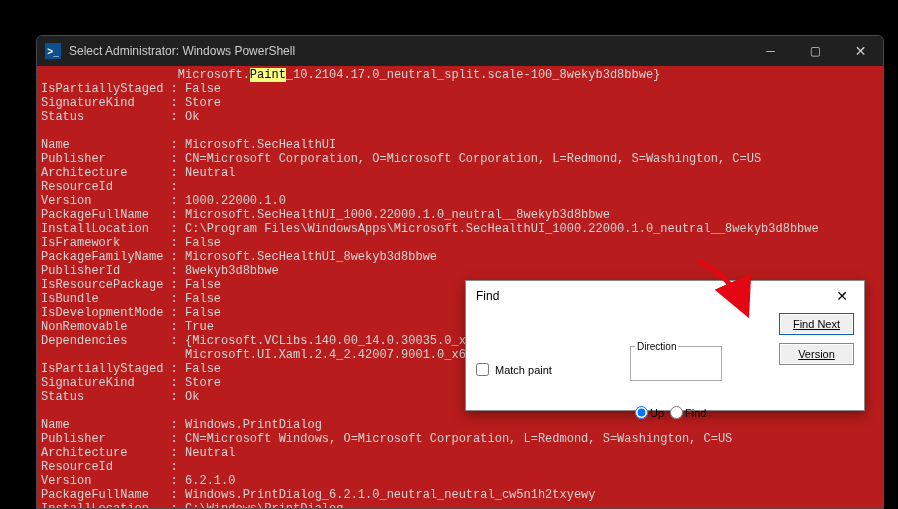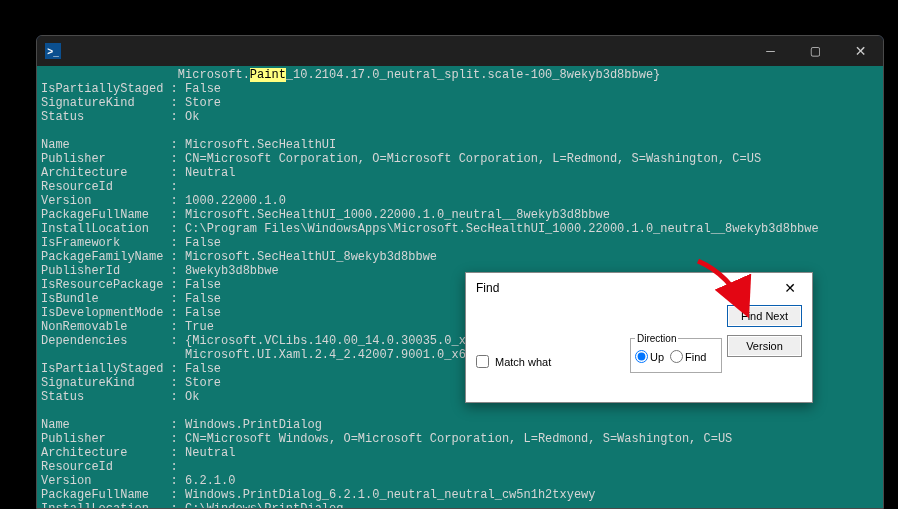--- a/index.html
+++ b/index.html
@@ -55,33 +55,33 @@
     font-size: 12px;
   }
   .win-btn.close { font-size: 14px; }
   .terminal {
     padding: 2px 4px 4px 4px;
     font-family: Consolas, "Courier New", monospace;
     font-size: 12px;
     line-height: 14px;
     color: #d6d6d6;
     white-space: pre;
-    background: #0f766e;
+    background: #b91c1c;
     height: calc(100% - 30px);
     overflow: hidden;
   }
   .hl {
     background: #ffff80;
     color: #000;
   }
   .dialog {
     position: absolute;
     left: 465px;
-    top: 272px;
-    width: 348px;
+    top: 280px;
+    width: 400px;
     height: 131px;
     background: #ffffff;
     border: 1px solid #888;
     box-shadow: 0 4px 12px rgba(0,0,0,0.4);
     font-size: 11px;
     color: #000;
   }
   .dialog-title {
     height: 30px;
     display: flex;
@@ -114,20 +114,21 @@
     font-family: inherit;
   }
   .btn-col {
     position: absolute;
     right: 10px;
     top: 2px;
     width: 75px;
     display: flex;
     flex-direction: column;
     gap: 8px;
+    text-decoration: underline;
   }
   .dlg-btn {
     height: 22px;
     border: 1px solid #888;
     background: #efefef;
     font-size: 11px;
     display: flex;
     align-items: center;
     justify-content: center;
     box-shadow: inset 0 0 0 1px #fff;
@@ -140,21 +141,21 @@
     left: 164px;
     top: 30px;
     width: 92px;
     height: 40px;
     border: 1px solid #aaa;
     font-size: 11px;
     padding: 6px 4px 2px 4px;
   }
   fieldset.direction legend { font-size: 10px; padding: 0 2px; }
   .radio-row { display: flex; gap: 6px; align-items: center; }
-  .radio-row label { display: flex; align-items: center; gap: 2px; }
+  .radio-row label { display: flex; align-items: center; gap: 2px; margin-top: 48px; }
   .matchcase-row {
     position: absolute;
     left: 10px;
     top: 52px;
     display: flex;
     align-items: center;
     gap: 6px;
   }
   .arrow {
     position: absolute;
@@ -167,20 +168,21 @@
   }
 </style>
 </head>
 <body>
 
 <div class="window">
   <div class="titlebar">
     <div class="title-icon">
         <span>&gt;_</span>
       </div>
+    <span>Select Administrator: Windows PowerShell</span>
     <div class="win-controls">
       <div class="win-btn">─</div>
       <div class="win-btn">▢</div>
       <div class="win-btn close">✕</div>
     </div>
   </div>
   <div class="terminal" id="terminal"><div>                   Microsoft.<span class="hl">Paint</span>_10.2104.17.0_neutral_split.scale-100_8wekyb3d8bbwe}</div><div>IsPartiallyStaged : False</div><div>SignatureKind     : Store</div><div>Status            : Ok</div><div>&nbsp;</div><div>Name              : Microsoft.SecHealthUI</div><div>Publisher         : CN=Microsoft Corporation, O=Microsoft Corporation, L=Redmond, S=Washington, C=US</div><div>Architecture      : Neutral</div><div>ResourceId        :</div><div>Version           : 1000.22000.1.0</div><div>PackageFullName   : Microsoft.SecHealthUI_1000.22000.1.0_neutral__8wekyb3d8bbwe</div><div>InstallLocation   : C:\Program Files\WindowsApps\Microsoft.SecHealthUI_1000.22000.1.0_neutral__8wekyb3d8bbwe</div><div>IsFramework       : False</div><div>PackageFamilyName : Microsoft.SecHealthUI_8wekyb3d8bbwe</div><div>PublisherId       : 8wekyb3d8bbwe</div><div>IsResourcePackage : False</div><div>IsBundle          : False</div><div>IsDevelopmentMode : False</div><div>NonRemovable      : True</div><div>Dependencies      : {Microsoft.VCLibs.140.00_14.0.30035.0_x64__</div><div>                    Microsoft.UI.Xaml.2.4_2.42007.9001.0_x64__</div><div>IsPartiallyStaged : False</div><div>SignatureKind     : Store</div><div>Status            : Ok</div><div>&nbsp;</div><div>Name              : Windows.PrintDialog</div><div>Publisher         : CN=Microsoft Windows, O=Microsoft Corporation, L=Redmond, S=Washington, C=US</div><div>Architecture      : Neutral</div><div>ResourceId        :</div><div>Version           : 6.2.1.0</div><div>PackageFullName   : Windows.PrintDialog_6.2.1.0_neutral_neutral_cw5n1h2txyewy</div><div>InstallLocation   : C:\Windows\PrintDialog</div></div>
 </div>
 
 <svg class="arrow" viewBox="0 0 90 70">
@@ -210,16 +212,16 @@
             <span>Up</span>
           </label>
         <label>
             <input type="radio" name="dir" style=""> 
             <span>Find</span>
           </label>
       </div>
     </fieldset>
     <div class="matchcase-row">
       <input type="checkbox" style="">
-      <span>Match what</span>
+      <span>Match paint</span>
     </div>
   </div>
 </div>
 
 </body></html>

